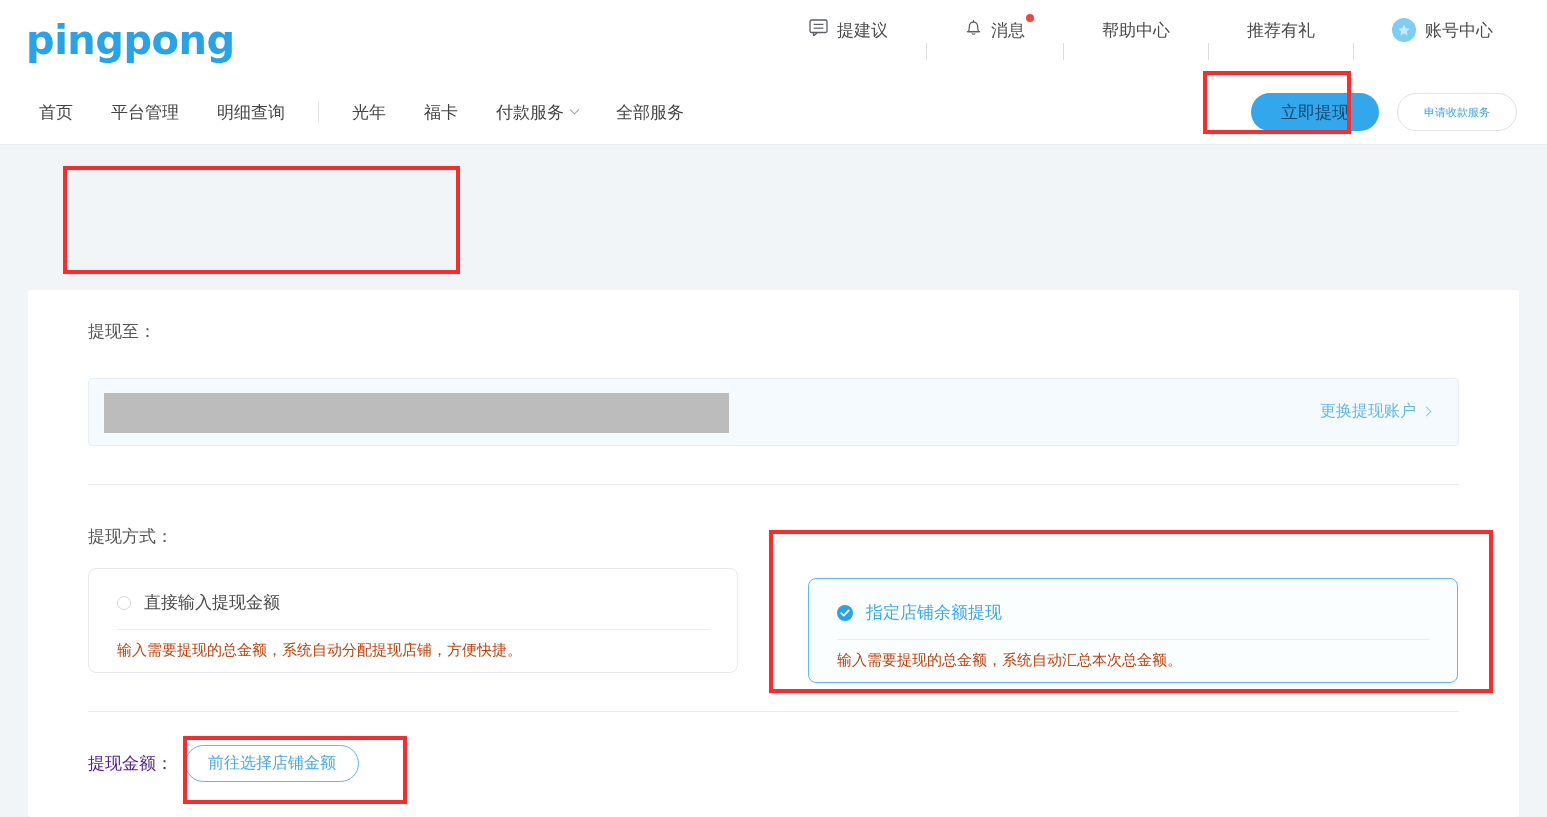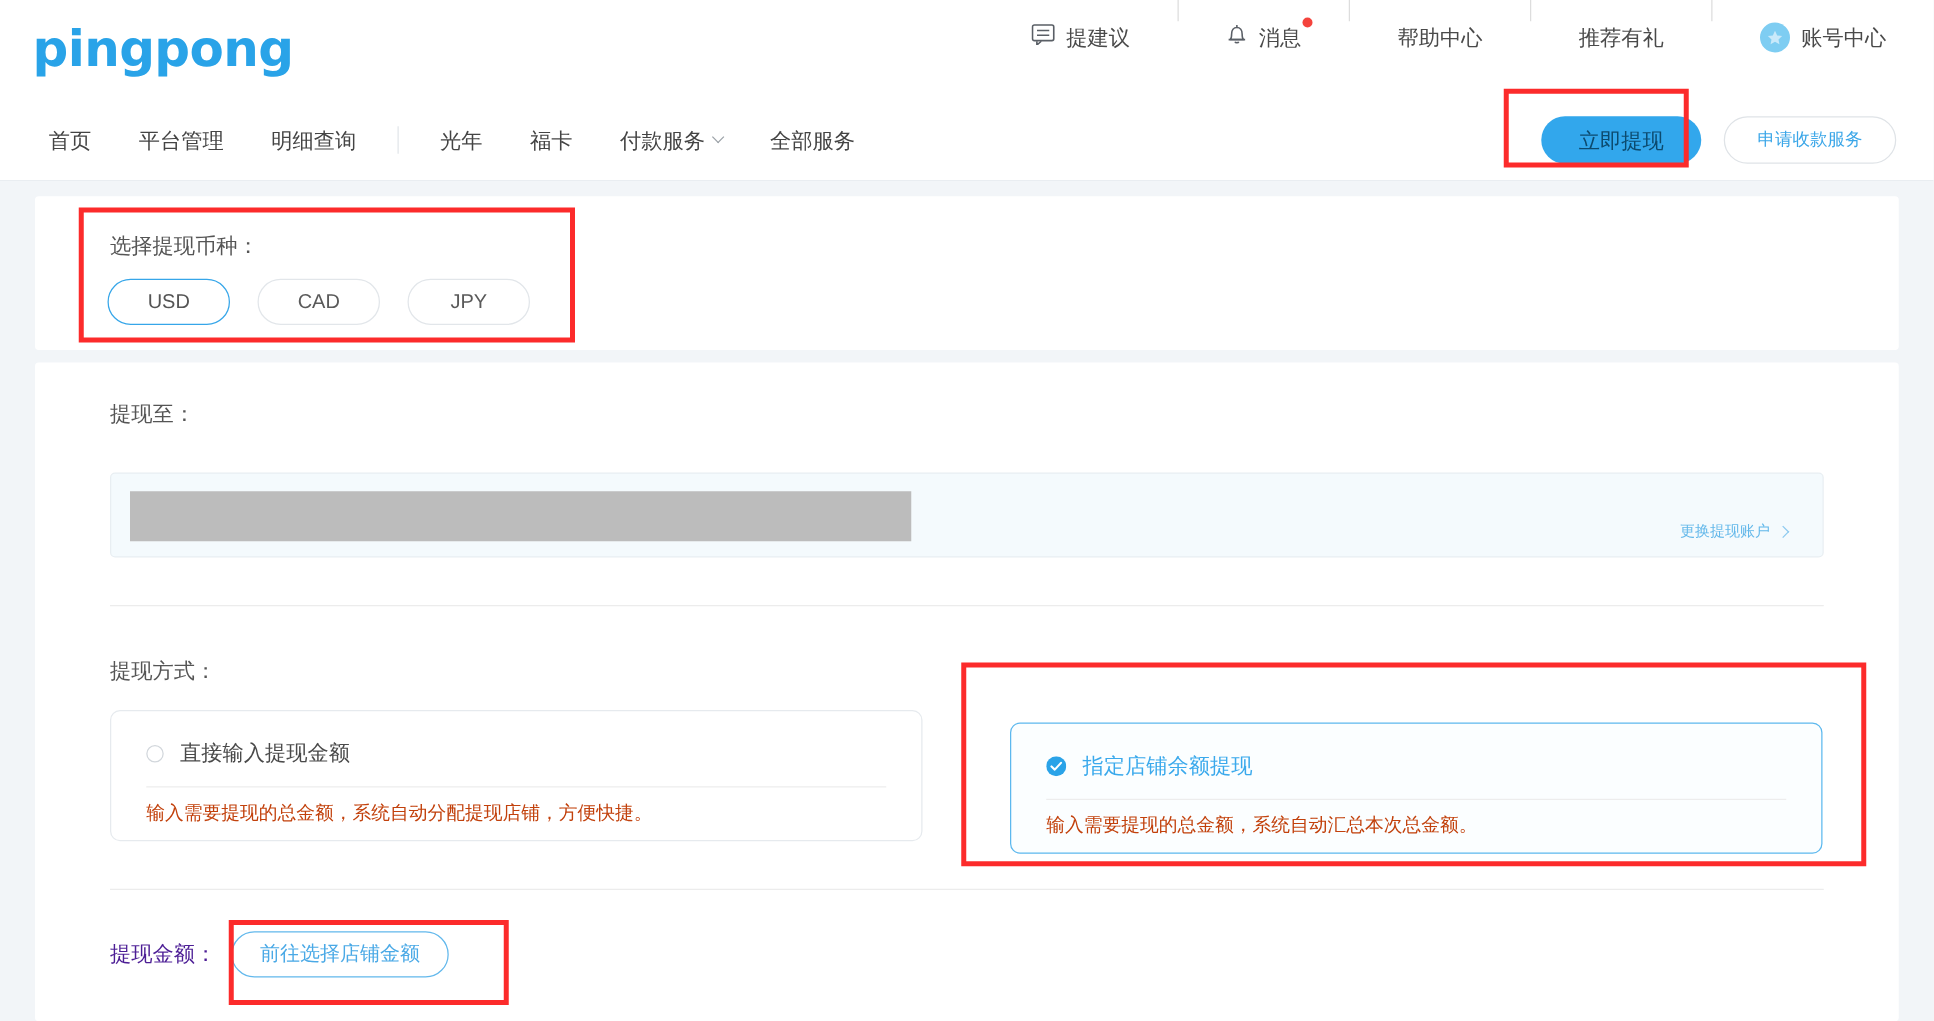--- a/index.html
+++ b/index.html
@@ -18,22 +18,22 @@
     position: absolute; left: 0; top: 0; width: 1547px; height: 80px;
     background: #ffffff;
   }
   .logo {
     position: absolute; left: 26px; top: 18px;
     font-size: 40px; line-height: 44px; font-weight: 700;
     color: #29a3e8; letter-spacing: -0.5px;
     font-family: "DejaVu Sans", sans-serif;
   }
   .toplinks {
-    position: absolute; right: 16px; top: 0; height: 60px;
-    display: flex; align-items: flex-start; gap: 16px;
+    position: absolute; right: 32px; top: 0; height: 60px;
+    display: flex; align-items: flex-end; gap: 16px;
   }
   .tl-item {
     display: flex; align-items: center; gap: 9px;
     padding: 0 22px; height: 60px; position: relative;
     font-size: 17px; color: #4a4a4a; cursor: pointer; white-space: nowrap;
   }
   .tl-sep { width: 1px; height: 17px; background: #dddddd; }
   .dot-badge {
     position: absolute; top: 14px; right: 13px;
     width: 8px; height: 8px; border-radius: 50%; background: #f4433c;
@@ -67,21 +67,21 @@
     position: absolute; right: 30px; top: 0; height: 64px;
     display: flex; align-items: center; gap: 18px;
   }
   .btn-primary {
     background: #32a7ec; color: #0c4a6e; border: none; border-radius: 20px;
     height: 38px; padding: 0 30px; font-size: 17px; cursor: pointer;
     font-family: inherit; white-space: nowrap;
   }
   .btn-outline {
     background: #ffffff; color: #3aa6e8; border: 1px solid #dfe3e7; border-radius: 20px;
-    height: 38px; padding: 0 26px; font-size: 14px; cursor: pointer;
+    height: 38px; padding: 0 26px; font-size: 11px; cursor: pointer;
     font-family: inherit; white-space: nowrap;
   }
 
   
   .card {
     position: absolute; background: #ffffff; border-radius: 3px;
   }
   #card-currency { left: 28px; top: 157px; width: 1491px; height: 123px; }
   #card-main     { left: 28px; top: 290px; width: 1491px; height: 527px; }
 
@@ -102,22 +102,22 @@
   .lbl-to { position: absolute; left: 60px; top: 30px; }
   .acct-box {
     position: absolute; left: 60px; top: 88px; width: 1371px; height: 68px;
     background: #f4fafd; border: 1px solid #e8eef2; border-radius: 4px;
   }
   .redact {
     position: absolute; left: 15px; top: 14px; width: 625px; height: 40px;
     background: #bcbcbc;
   }
   .change-acct {
-    position: absolute; right: 28px; top: 38px;
-    font-size: 12px; color: #63b8ea; cursor: pointer;
+    position: absolute; right: 28px; top: 22px;
+    font-size: 16px; color: #63b8ea; cursor: pointer;
     display: flex; align-items: center; gap: 4px; white-space: nowrap;
   }
   .chev-r {
     display: inline-block; width: 7px; height: 7px;
     border-right: 1.4px solid #8cc9ef; border-top: 1.4px solid #8cc9ef;
     transform: rotate(45deg); margin-left: 3px;
   }
 
   .hr {
     position: absolute; left: 60px; width: 1371px; height: 1px; background: #ececec;
@@ -259,28 +259,20 @@
         <span>全部服务</span>
       </div>
     </div>
 
     <div class="nav-actions">
       <button class="btn-primary">立即提现</button>
       <button class="btn-outline">申请收款服务</button>
     </div>
   </div>
 
-  <div class="card" id="card-currency">
-    <div class="sec-label cur-label">选择提现币种：</div>
-    <div class="cur-row">
-      <div class="cur-btn on">USD</div>
-      <div class="cur-btn">CAD</div>
-      <div class="cur-btn">JPY</div>
-    </div>
-  </div>
 
   <div class="card" id="card-main">
 
     <div class="sec-label lbl-to">提现至：</div>
 
     <div class="acct-box">
       <div class="redact"></div>
       <div class="change-acct">
         <span>更换提现账户</span>
         <span class="chev-r"></span>

